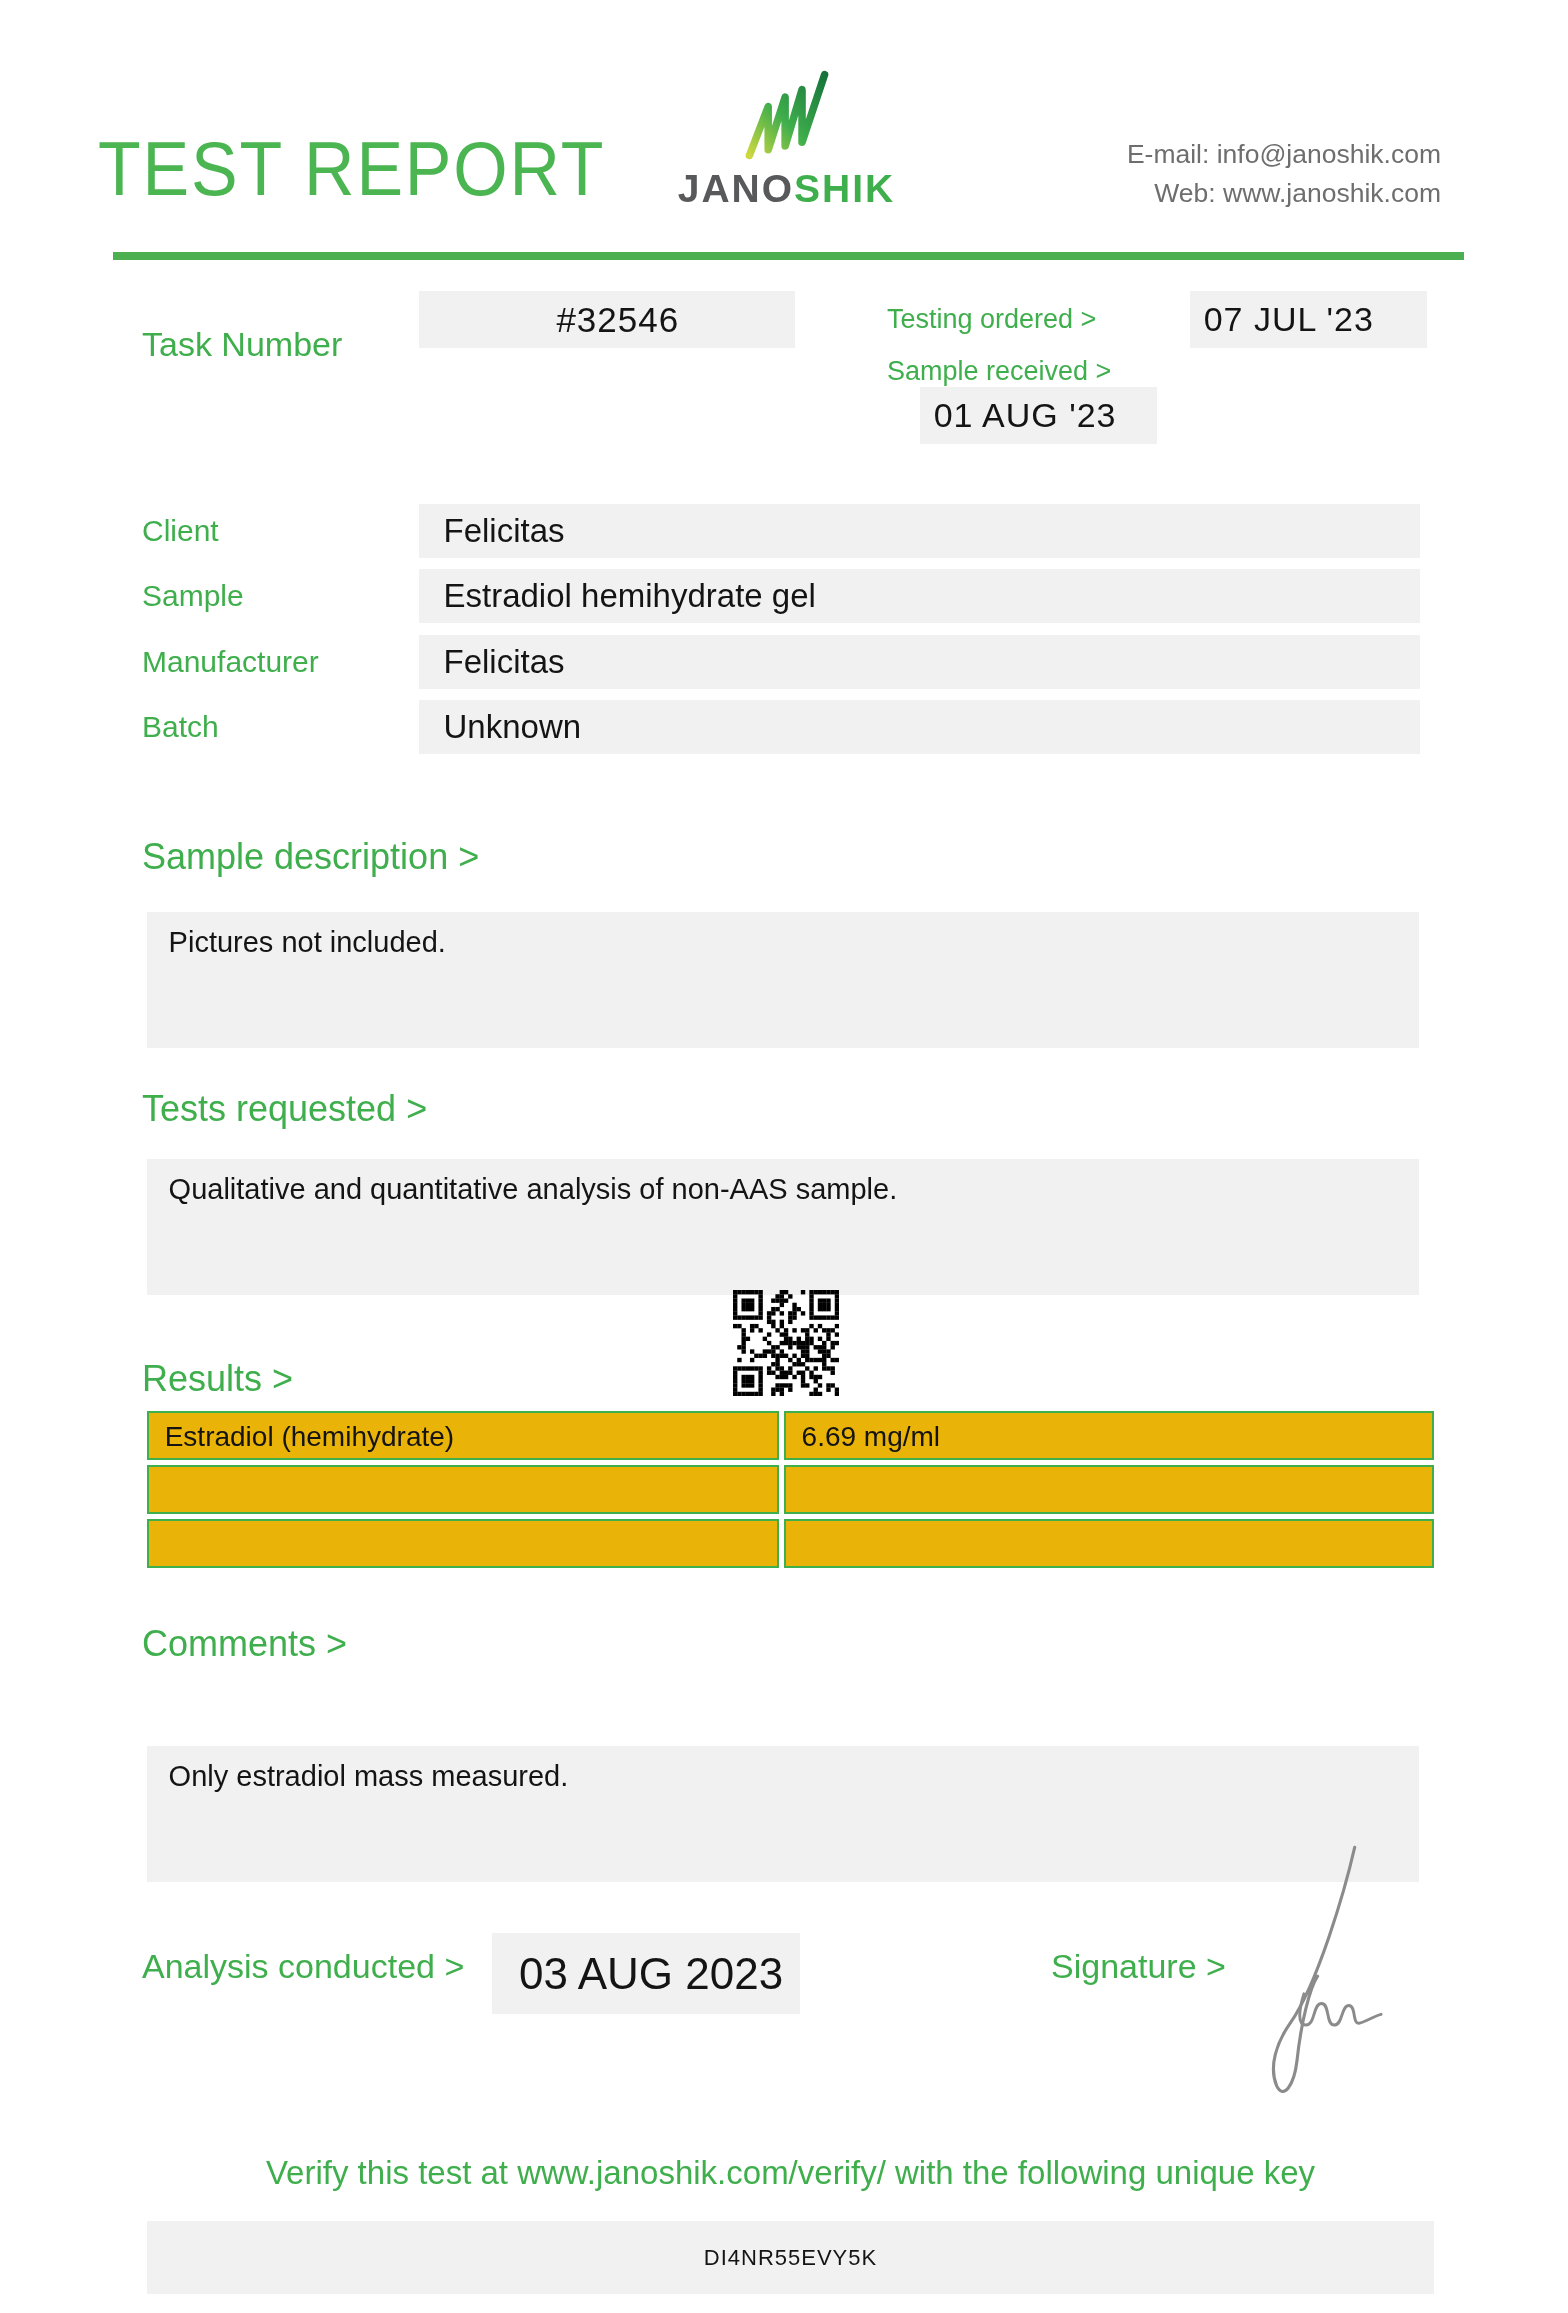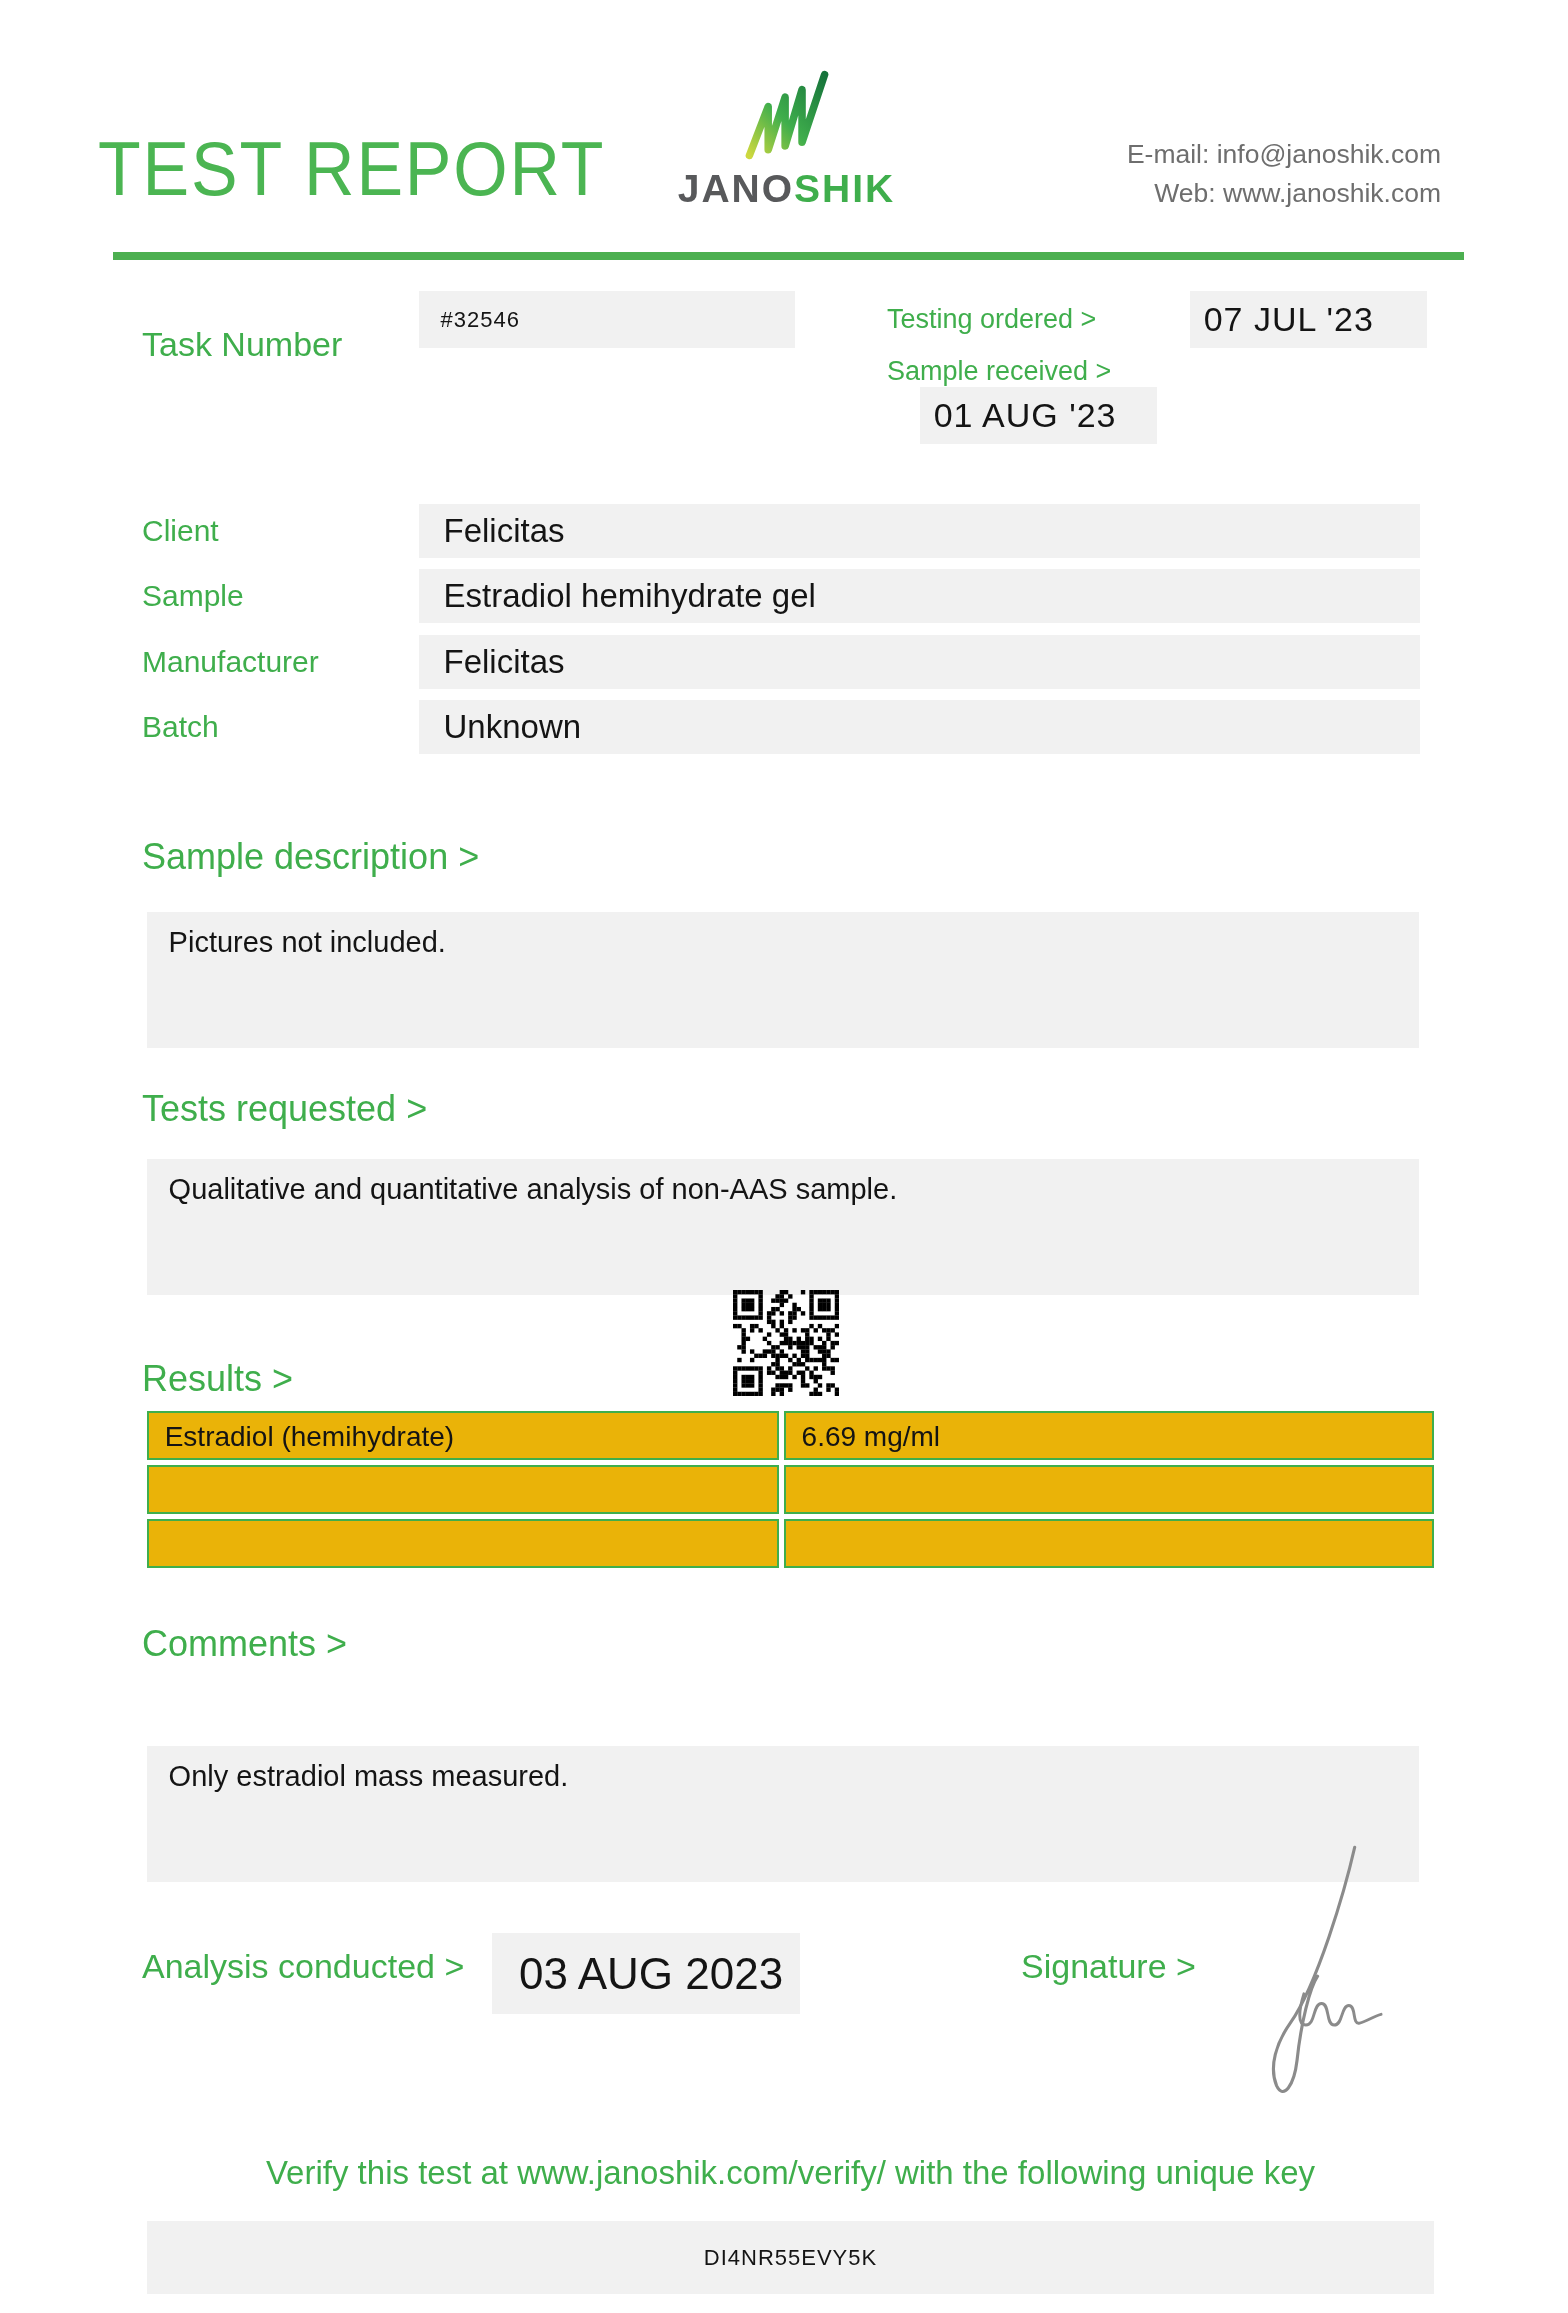--- a/index.html
+++ b/index.html
@@ -33,22 +33,23 @@
     position:absolute;left:113px;top:252px;width:1351px;height:7.8px;
     background:#4caf50;
   }
   
   .green-label{color:#3fae4c;white-space:nowrap;}
   .gray-box{background:#f1f1f1;color:#141414;}
   
   .task-label{position:absolute;left:142px;top:297px;font-size:34px;margin-top:28px;}
   .task-value{
     position:absolute;left:419px;top:291px;width:376px;height:57px;
-    font-size:22px;line-height:57px;padding-left:21.6px;box-sizing:border-box;
+    font-size:35px;line-height:57px;padding-left:21.6px;box-sizing:border-box;
     letter-spacing:1px;
+    text-align:center;
   }
   .date-row{position:absolute;display:flex;align-items:center;white-space:nowrap;}
   .date-row1{left:887px;top:291px;}
   .date-row2{left:887px;top:356px;flex-direction:column;}
   .date-label{font-size:27px;width:303px;text-align:left;display:inline-block;}
   .date-row2 .date-label{letter-spacing:0;}
   .date-value{
     width:237px;height:57px;font-size:34px;line-height:57px;
     padding-left:13.7px;box-sizing:border-box;letter-spacing:1px;
   }
@@ -74,21 +75,21 @@
     color:#141414;white-space:nowrap;overflow:hidden;
   }
   .t-c1{width:632px;}
   .t-c2{width:650px;}
   
   .analysis-label{position:absolute;left:142px;top:1947px;font-size:34px;}
   .analysis-value{
     position:absolute;left:492px;top:1933px;width:308px;height:81px;
     font-size:44px;line-height:81px;padding-left:27px;box-sizing:border-box;
   }
-  .signature-label{position:absolute;left:1021px;top:1947px;font-size:34px;}
+  .signature-label{position:absolute;left:1051px;top:1947px;font-size:34px;}
   .signature-svg{position:absolute;left:1257px;top:1839px;}
   
   .verify-text{
     position:absolute;left:147px;top:2154px;width:1287px;text-align:center;
     font-size:33px;color:#3fae4c;white-space:nowrap;
   }
   .verify-key{
     position:absolute;left:147px;top:2221px;width:1287px;height:73px;
     text-align:center;font-size:22px;line-height:73px;letter-spacing:1px;
   }

